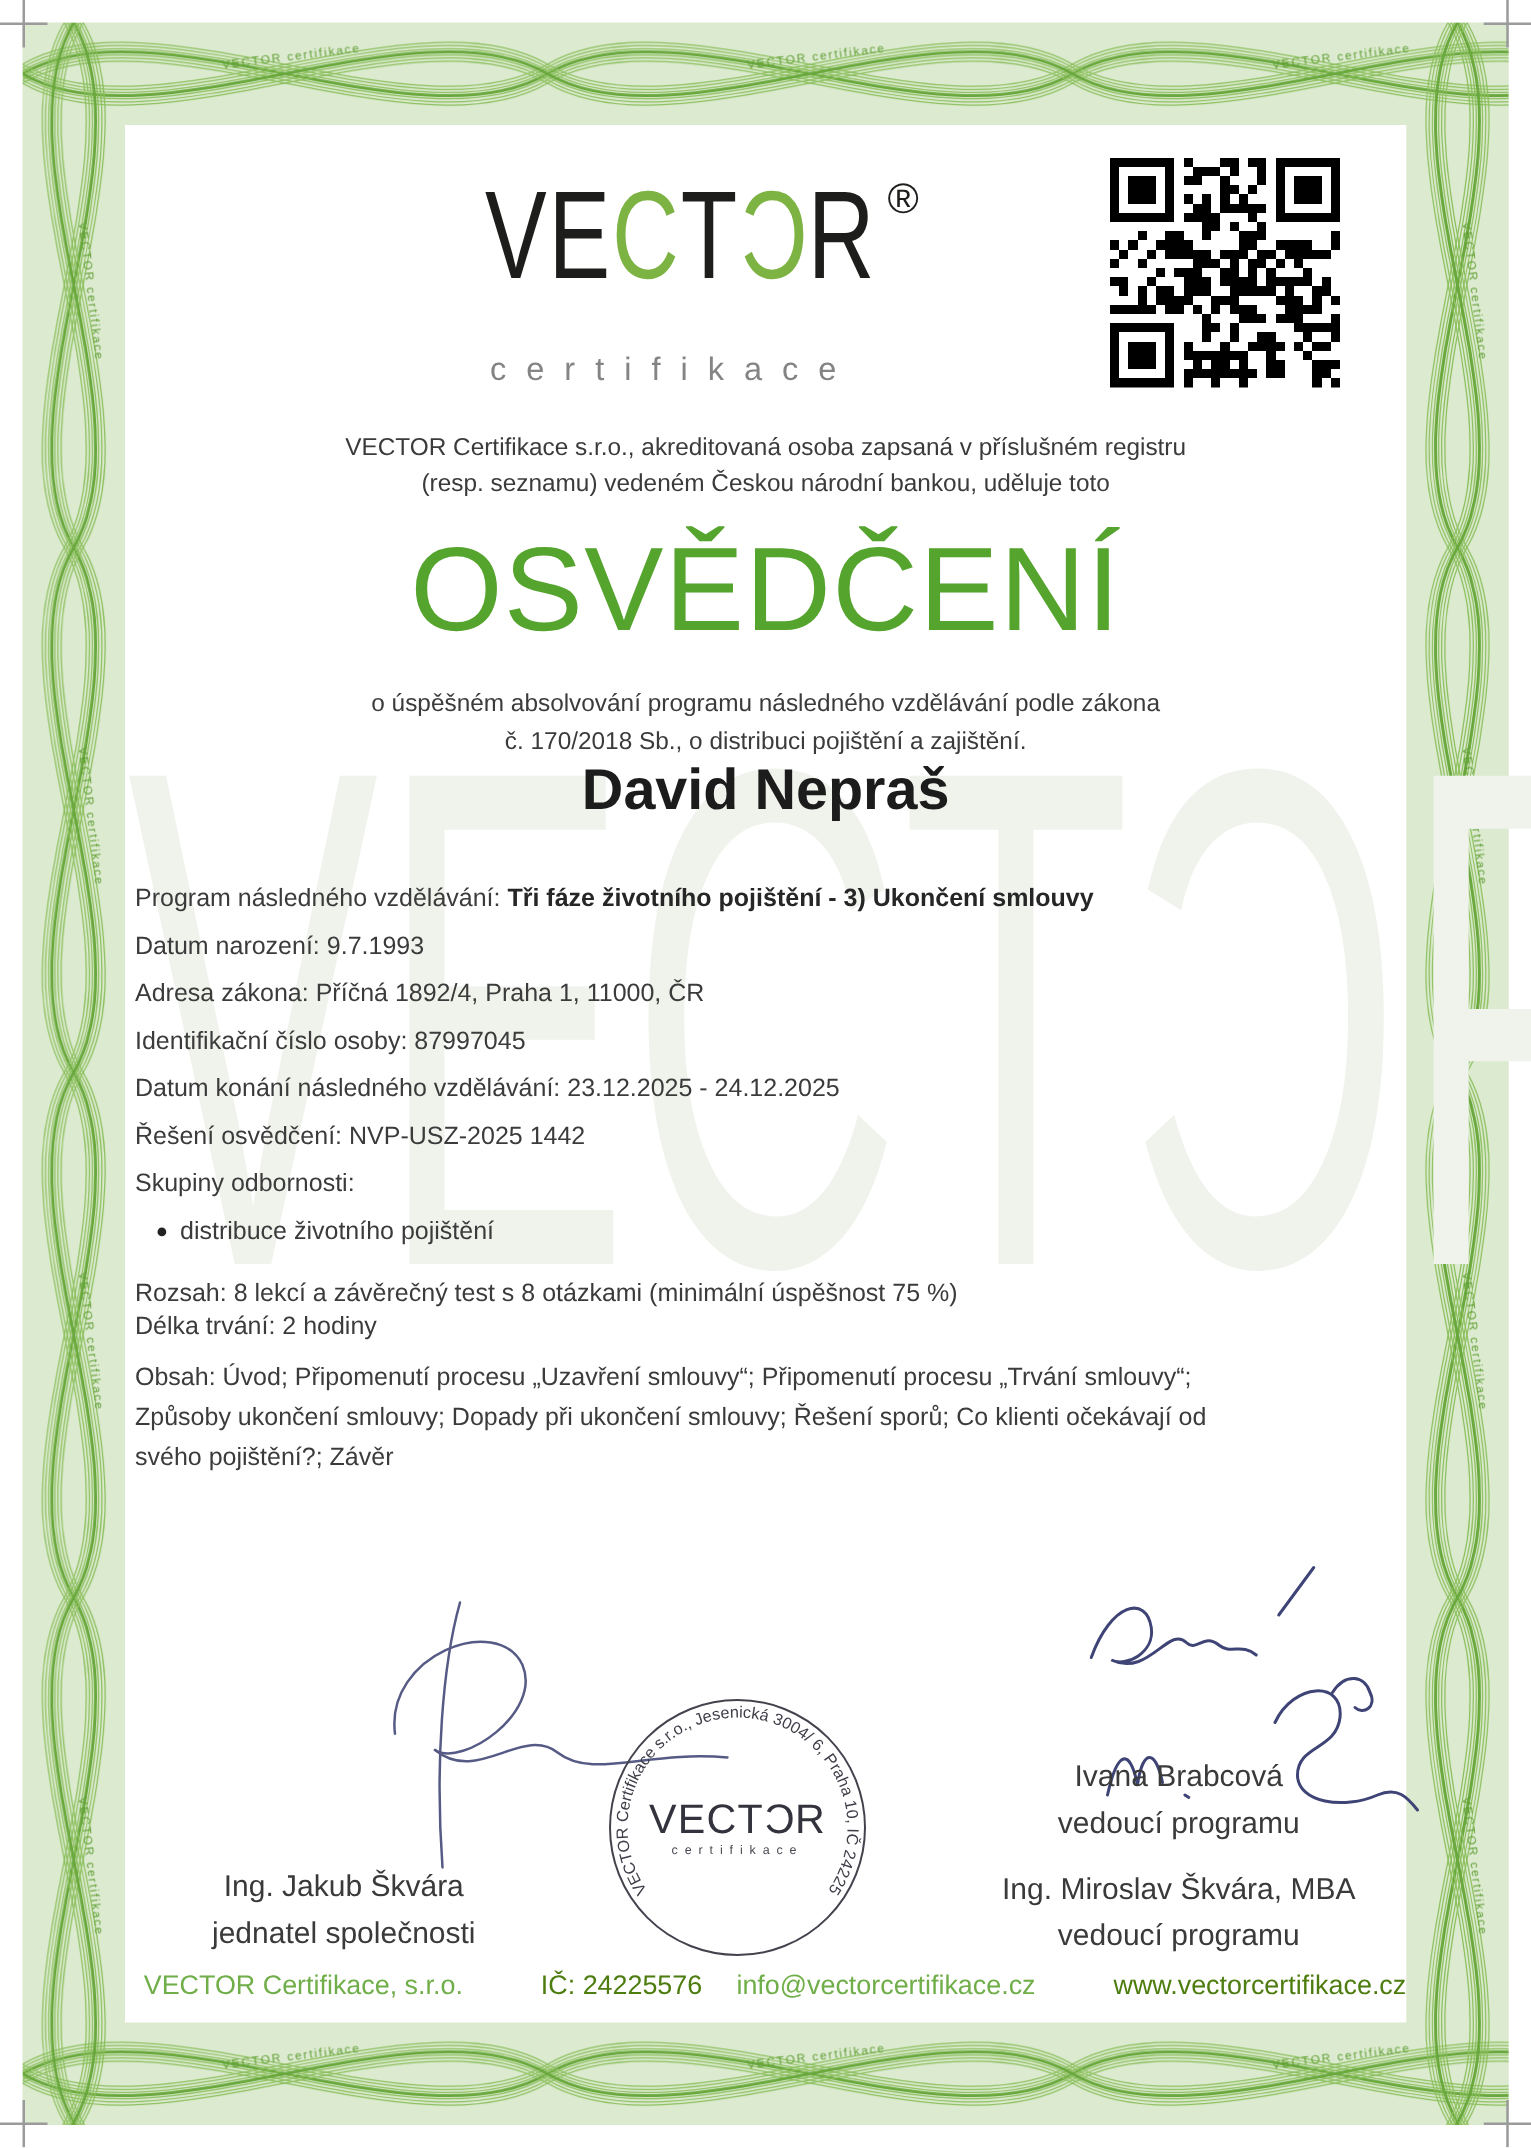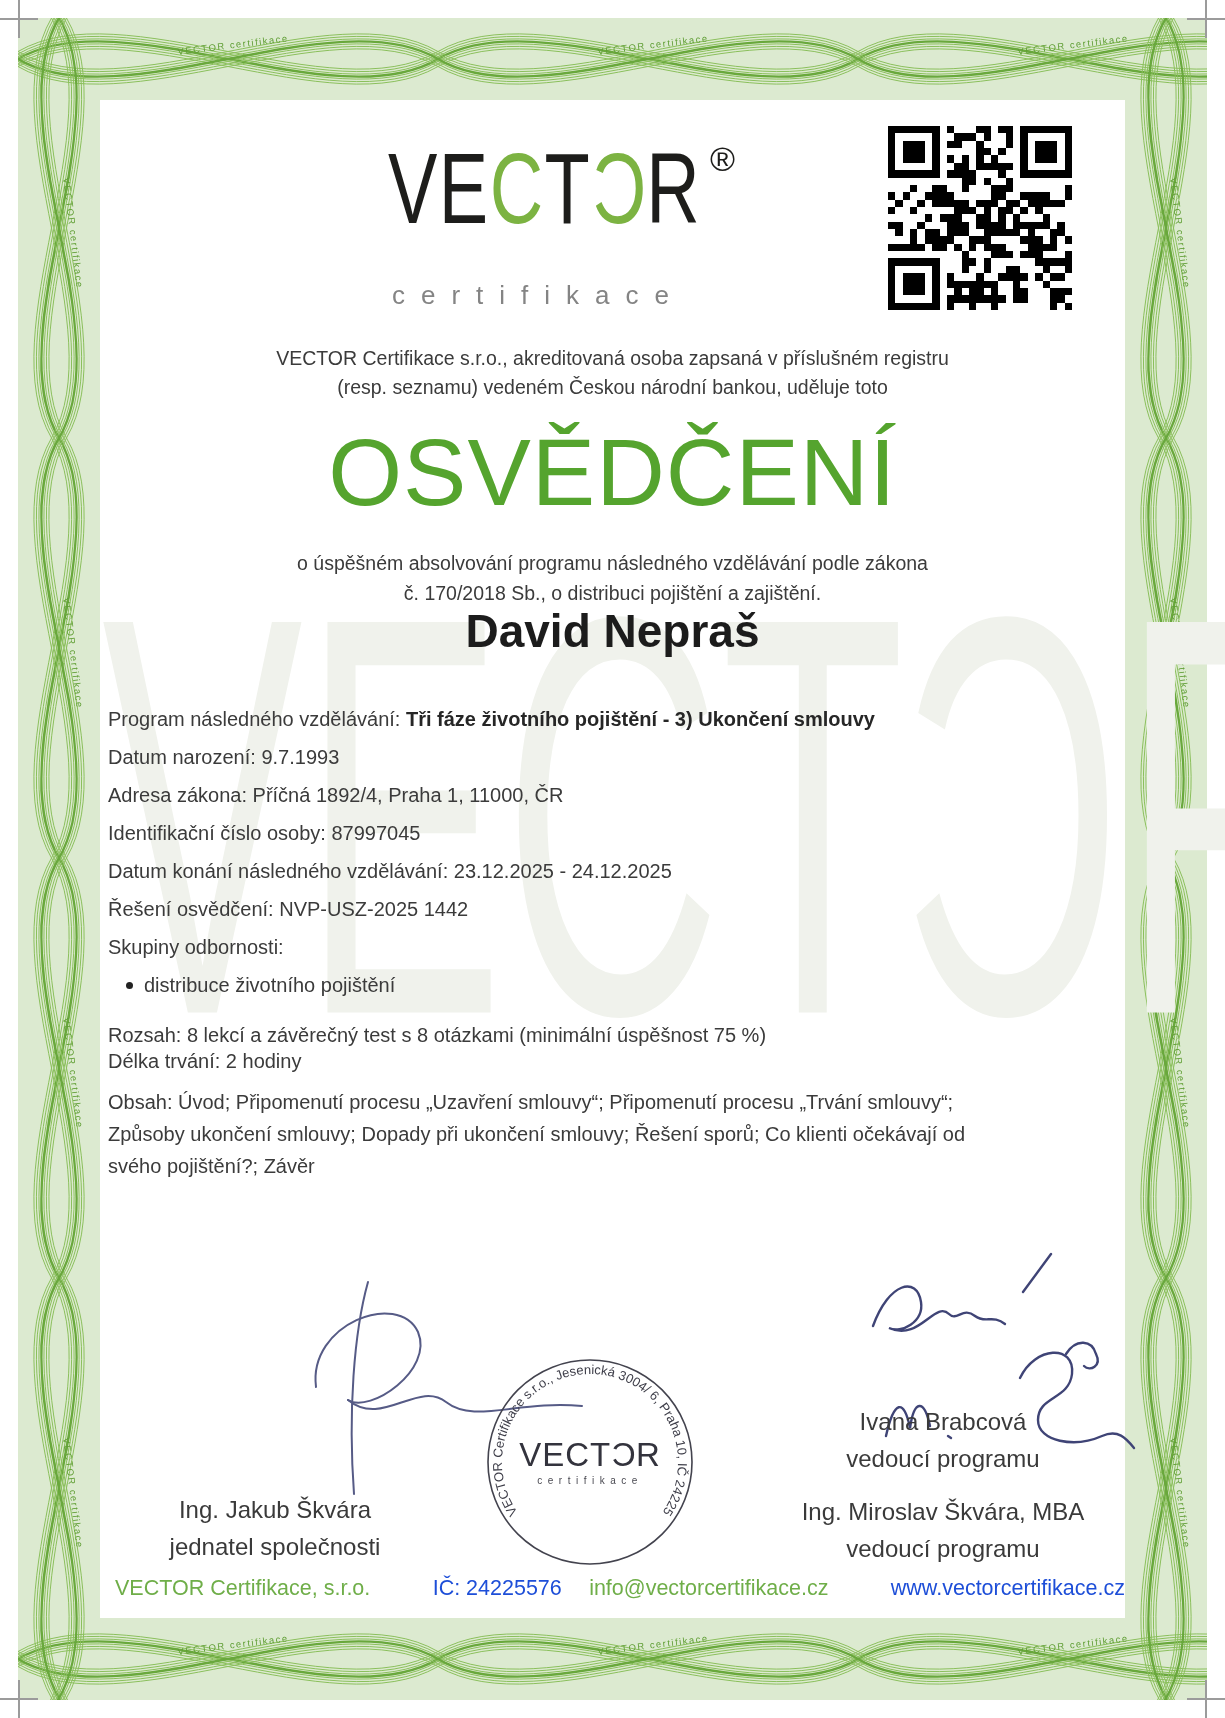--- a/index.html
+++ b/index.html
@@ -48,21 +48,21 @@
   .sig-block{position:absolute;z-index:4;text-align:center;font-size:24px;color:#3a3a3a;}
   .sig-block .role{margin-top:9px;}
   .stamp-svg{position:absolute;left:380px;top:1252px;z-index:3;}
   .stamp-brand{position:absolute;left:380px;top:1338px;width:220px;text-align:center;z-index:4;color:#33333d;}
   .stamp-brand .b{font-size:33px;line-height:34px;letter-spacing:1px;white-space:nowrap;}
   .stamp-brand .s{font-size:10px;letter-spacing:5.5px;color:#4a4a52;margin-top:3px;}
   
   .footer{position:absolute;left:15px;top:1476px;width:1010px;display:flex;justify-content:space-between;
           align-items:flex-end;font-size:21.5px;z-index:4;}
   .footer .green{color:#6fae49;}
-  .footer .dark{color:#1d4ed8;margin-left:35px;}
+  .footer .dark{color:#4d7c0f;margin-left:35px;}
 </style>
 </head>
 <body>
 
 <div class="page">
 
   <div class="band-bg"></div>
   <svg width="0" height="0" style="position:absolute">
     <defs>
       <pattern id="gw" width="420" height="82" patternUnits="userSpaceOnUse">

